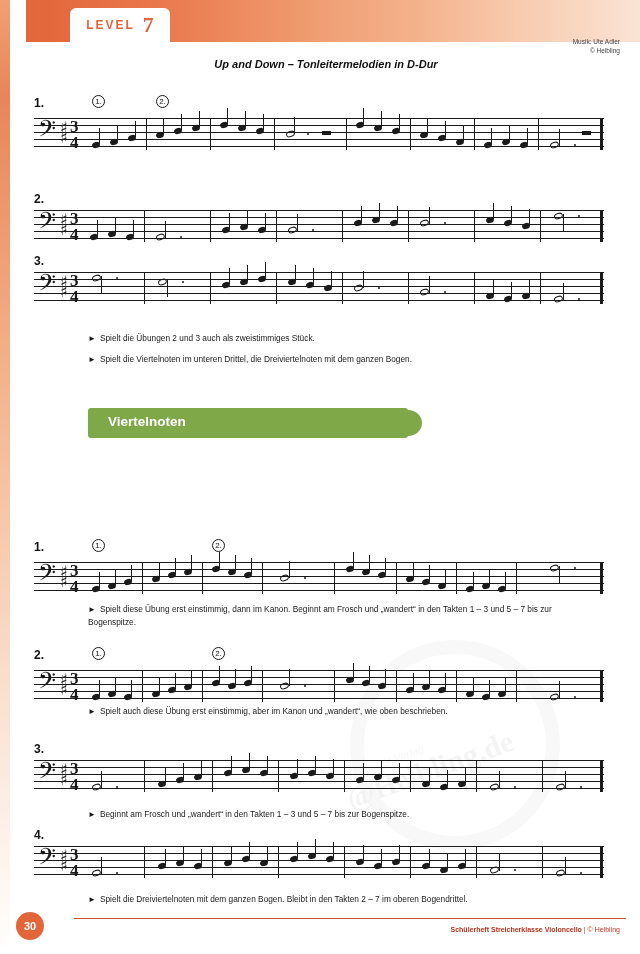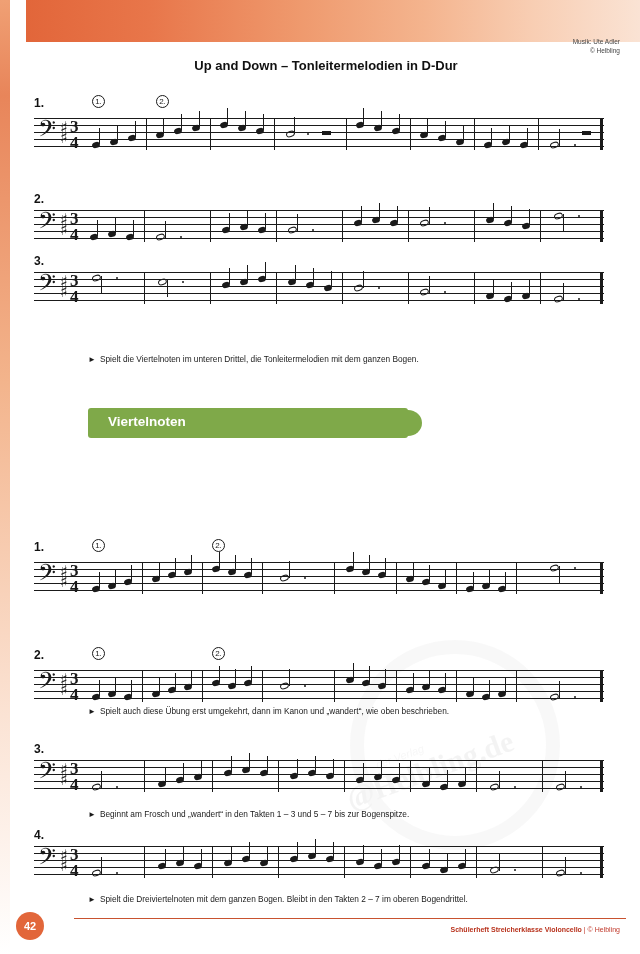--- a/index.html
+++ b/index.html
@@ -38,22 +38,23 @@
   .level-word {
     color:#e2663a; font-size:12px; letter-spacing:2px; font-weight:bold;
   }
   .level-num {
     color:#e2663a; font-size:22px; font-weight:bold; margin-left:8px;
     font-family:"Liberation Serif", serif;
   }
   .title {
     position:absolute; left:26px; top:58px; width:600px;
     text-align:center;
-    font-size:13px; font-weight:bold; color:#111;
+    font-size:11px; font-weight:bold; color:#111;
     font-family:"Liberation Sans", sans-serif;
+    font-style:italic;
   }
   .credit {
     position:absolute; right:20px; top:38px; text-align:right;
     font-size:6.5px; color:#444; line-height:1.35;
   }
   
   .watermark {
     position:absolute; left:330px; top:620px; width:280px; height:280px;
     pointer-events:none; opacity:0.5;
   }
@@ -166,20 +167,24 @@
 <body>
 
 <div class="page">
 
   <div class="left-strip">
     <div class="left-strip-inner"></div>
   </div>
 
   <div class="top-banner"></div>
 
+  <div class="level-tab">
+    <span class="level-word">LEVEL</span>
+    <span class="level-num">7</span>
+  </div>
 
   <div class="credit">
     <div>Musik: Ute Adler</div>
     <div>© Helbling</div>
   </div>
 
   <div class="title">Up and Down – Tonleitermelodien in D-Dur</div>
 
   <div class="watermark">
     <div class="wm-circle"></div>
@@ -478,22 +483,25 @@
       <div class="barline" style="left:506px;"></div>
       <div class="note" style="left:520px;">
           <div class="nh open" style="top:24px;"></div>
           <div class="stem" style="left:9px; top:11px; height:17px;"></div>
           <div class="dot" style="left:24px; top:26px;"></div>
         </div>
       <div class="barline thick" style="left:566px;"></div>
     </div>
   </div>
 
+  <div class="bullet-line" style="left:88px; top:332px; width:470px;">
+    <span class="tri">►</span><span>Spielt die Übungen 2 und 3 auch als zweistimmiges Stück.</span>
+  </div>
   <div class="bullet-line" style="left:88px; top:353px; width:470px;">
-    <span class="tri">►</span><span>Spielt die Viertelnoten im unteren Drittel, die Tonleitermelodien mit dem ganzen Bogen.</span>
+    <span class="tri">►</span><span>Spielt die Viertelnoten im unteren Drittel, die Dreiviertelnoten mit dem ganzen Bogen.</span>
   </div>
 
   <div class="green-band"></div>
   <div class="green-band-label">Viertelnoten</div>
 
 
   <div class="sys" style="left:34px; top:540px; width:570px;">
     <div class="num-label" style="left:0px; top:0px;">1.</div>
     <div class="ending" style="left:58px; top:-1px;"><span class="circ">1.</span></div>
     <div class="ending" style="left:178px; top:-1px;"><span class="circ">2.</span></div>
@@ -597,20 +605,23 @@
       <div class="barline" style="left:482px;"></div>
       <div class="note" style="left:516px;">
           <div class="nh open" style="top:3px;"></div>
           <div class="stem" style="left:9px; top:4px; height:17px;"></div>
           <div class="dot" style="left:24px; top:5px;"></div>
         </div>
       <div class="barline thick" style="left:566px;"></div>
     </div>
   </div>
 
+  <div class="bullet-line" style="left:88px; top:603px; width:470px;">
+    <span class="tri">►</span><span>Spielt diese Übung erst einstimmig, dann im Kanon. Beginnt am Frosch und „wandert“ in den Takten 1 – 3 und 5 – 7 bis zur Bogenspitze.</span>
+  </div>
 
   <div class="sys" style="left:34px; top:648px; width:570px;">
     <div class="num-label" style="left:0px; top:0px;">2.</div>
     <div class="ending" style="left:58px; top:-1px;"><span class="circ">1.</span></div>
     <div class="ending" style="left:178px; top:-1px;"><span class="circ">2.</span></div>
     <div class="staff" style="top:22px; width:570px;">
       <div class="sline" style="top:0px;"></div>
         <div class="sline" style="top:7px;"></div>
       <div class="sline" style="top:14px;"></div>
         <div class="sline" style="top:21px;"></div>
@@ -710,21 +721,21 @@
       <div class="note" style="left:516px;">
           <div class="nh open" style="top:24px;"></div>
           <div class="stem" style="left:9px; top:11px; height:17px;"></div>
           <div class="dot" style="left:24px; top:26px;"></div>
         </div>
       <div class="barline thick" style="left:566px;"></div>
     </div>
   </div>
 
   <div class="bullet-line" style="left:88px; top:705px; width:470px;">
-    <span class="tri">►</span><span>Spielt auch diese Übung erst umgekehrt, dann im Kanon und „wandert“, wie oben beschrieben.</span>
+    <span class="tri">►</span><span>Spielt auch diese Übung erst einstimmig, aber im Kanon und „wandert“, wie oben beschrieben.</span>
   </div>
 
   <div class="sys" style="left:34px; top:742px; width:570px;">
     <div class="num-label" style="left:0px; top:0px;">3.</div>
     <div class="staff" style="top:18px; width:570px;">
       <div class="sline" style="top:0px;"></div>
         <div class="sline" style="top:7px;"></div>
       <div class="sline" style="top:14px;"></div>
         <div class="sline" style="top:21px;"></div>
       <div class="sline" style="top:28px;"></div>
@@ -925,19 +936,19 @@
           <div class="dot" style="left:24px; top:26px;"></div>
         </div>
       <div class="barline thick" style="left:566px;"></div>
     </div>
   </div>
 
   <div class="bullet-line" style="left:88px; top:893px; width:470px;">
     <span class="tri">►</span><span>Spielt die Dreiviertelnoten mit dem ganzen Bogen. Bleibt in den Takten 2 – 7 im oberen Bogendrittel.</span>
   </div>
 
-  <div class="page-num">42</div>
+  <div class="page-num">30</div>
   <div class="footer-rule"></div>
   <div class="footer-text">
     <b>Schülerheft Streicherklasse Violoncello</b><span> | © Helbling</span>
   </div>
 
 </div>
 
 </body></html>

